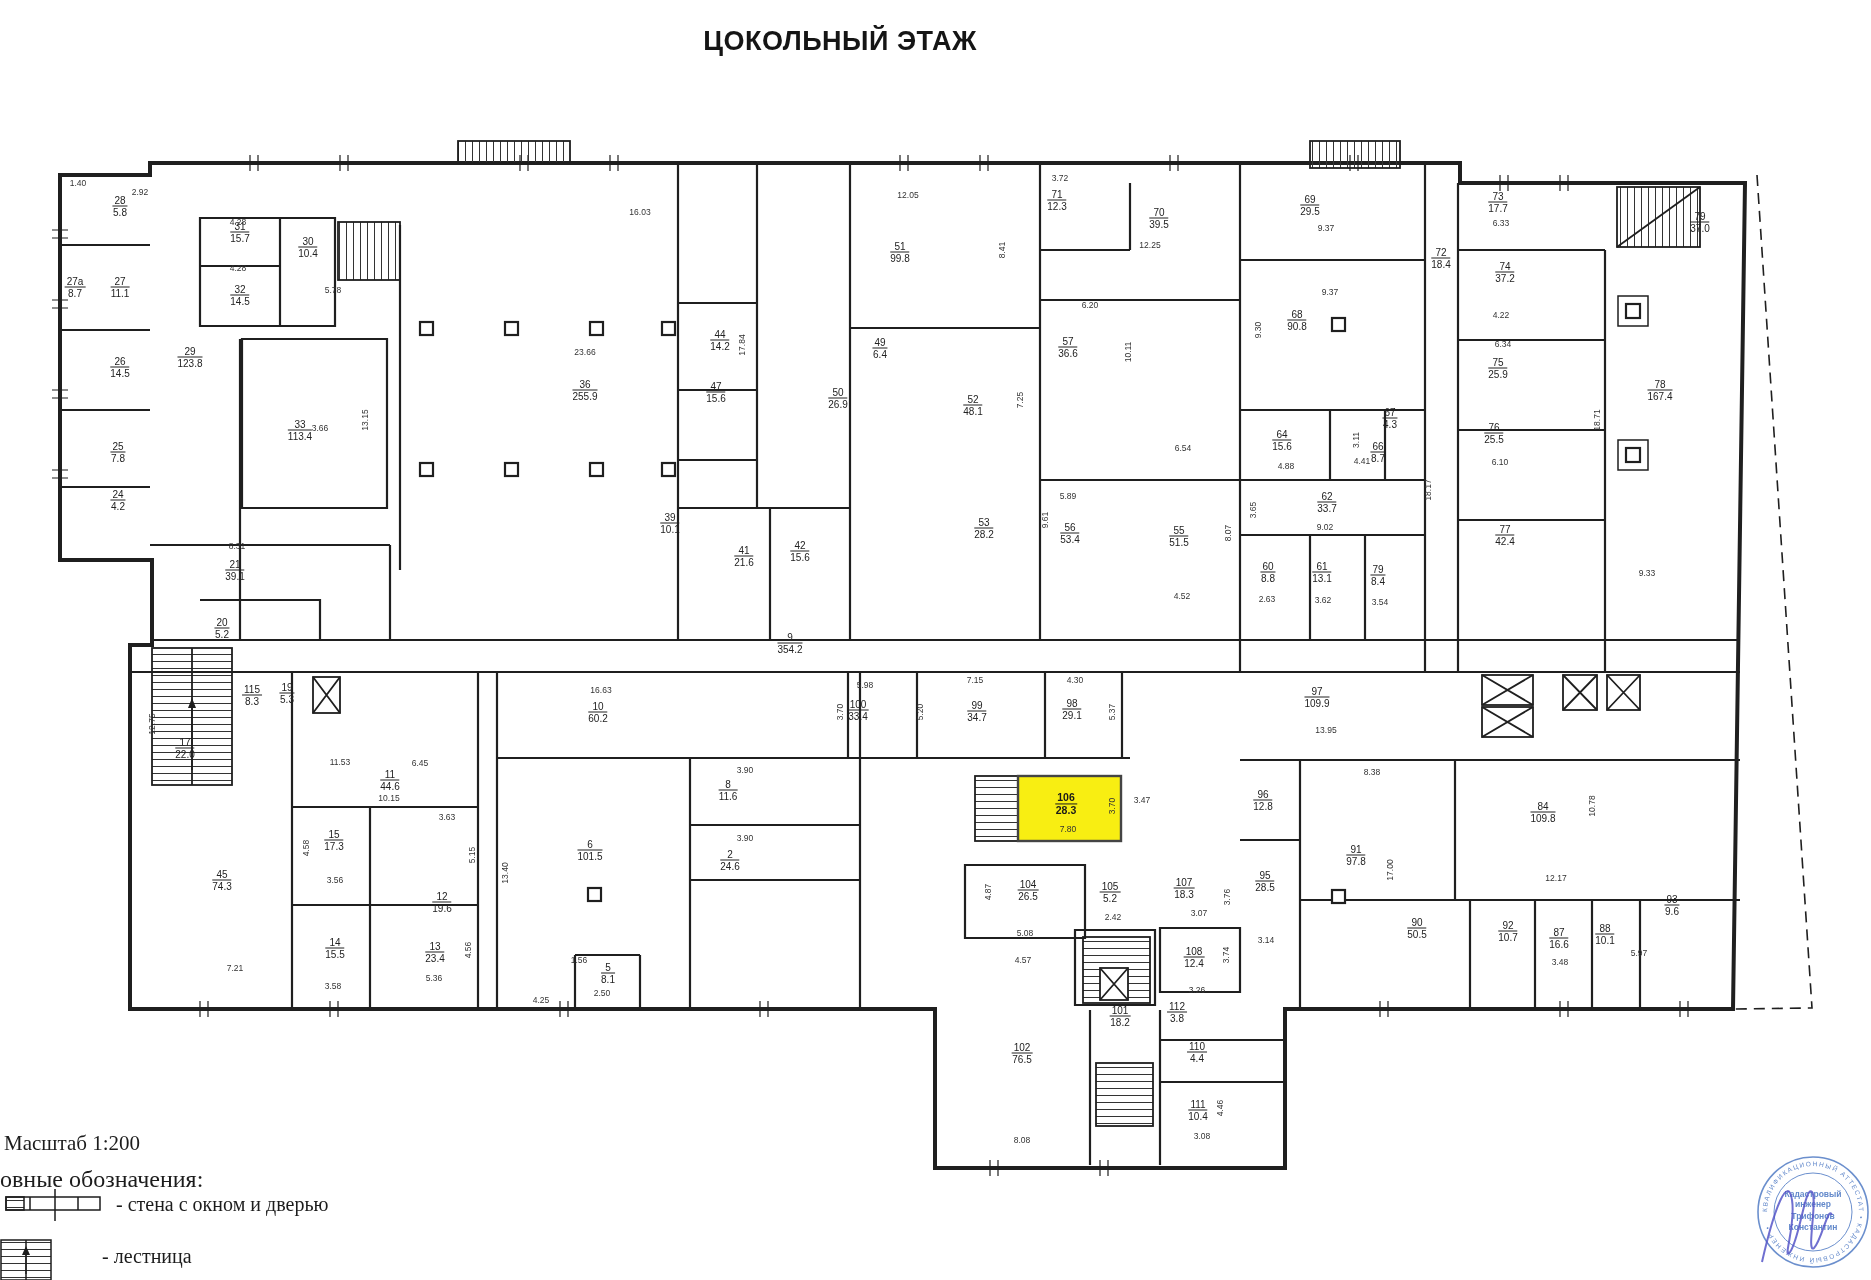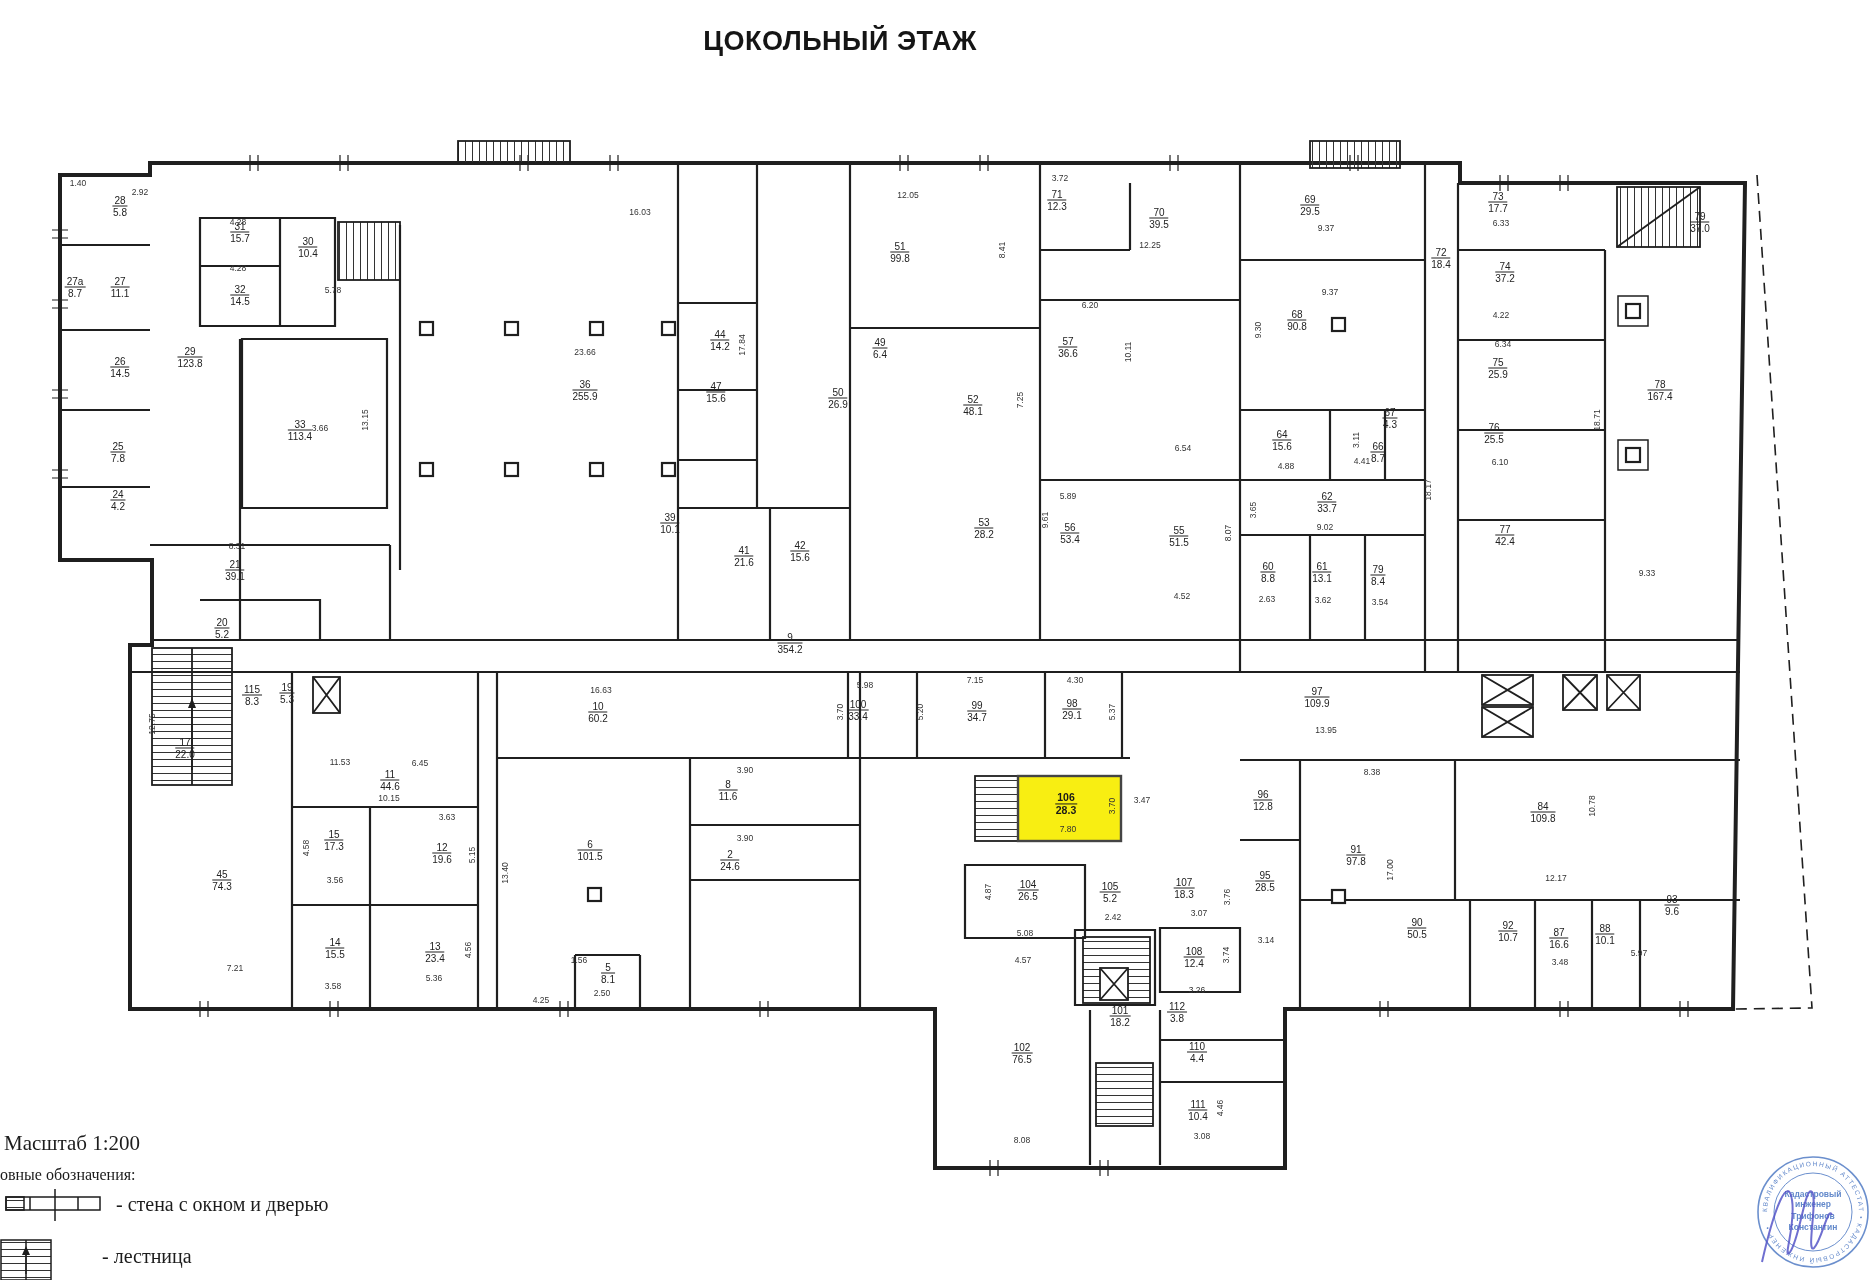--- a/index.html
+++ b/index.html
@@ -13,21 +13,21 @@
         font-size:10px;line-height:1.1;color:#222;white-space:nowrap;}
   .room .num{display:block;border-bottom:1px solid #222;padding:0 2px;}
   .room .area{display:block;}
   .dim{position:absolute;transform:translate(-50%,-50%);font-size:8.5px;color:#333;white-space:nowrap;}
   .dim.v{transform:translate(-50%,-50%) rotate(-90deg);}
   .hl-label{position:absolute;left:1066px;top:804px;transform:translate(-50%,-50%);
             text-align:center;font-size:10.5px;line-height:1.15;color:#1a1a1a;font-weight:bold;}
   .hl-label .num{display:block;border-bottom:1px solid #1a1a1a;padding:0 2px;}
   .legend{position:absolute;color:#1c1c1c;font-family:"Liberation Serif",serif;white-space:nowrap;}
   .lg-scale{left:4px;top:1131px;font-size:21px;}
-  .lg-head{left:0px;top:1166px;font-size:16px;}
+  .lg-head{left:0px;top:1166px;font-size:24px;}
   .lg-wall{left:116px;top:1193px;font-size:20px;}
   .lg-stair{left:102px;top:1245px;font-size:20px;}
 </style>
 </head>
 <body>
 
 <div class="canvas">
 
   <div class="title">ЦОКОЛЬНЫЙ ЭТАЖ</div>
 
@@ -374,21 +374,21 @@
         <span class="area">60.2</span>
       </div>
       <div class="room" style="left: 390px; top: 780px;">
         <span class="num">11</span>
         <span class="area">44.6</span>
       </div>
       <div class="room" style="left: 334px; top: 840px;">
         <span class="num">15</span>
         <span class="area">17.3</span>
       </div>
-      <div class="room" style="left: 442px; top: 853px;">
+      <div class="room" style="left: 442px; top: 902px;">
         <span class="num">12</span>
         <span class="area">19.6</span>
       </div>
       <div class="room" style="left: 335px; top: 948px;">
         <span class="num">14</span>
         <span class="area">15.5</span>
       </div>
       <div class="room" style="left: 435px; top: 952px;">
         <span class="num">13</span>
         <span class="area">23.4</span>

